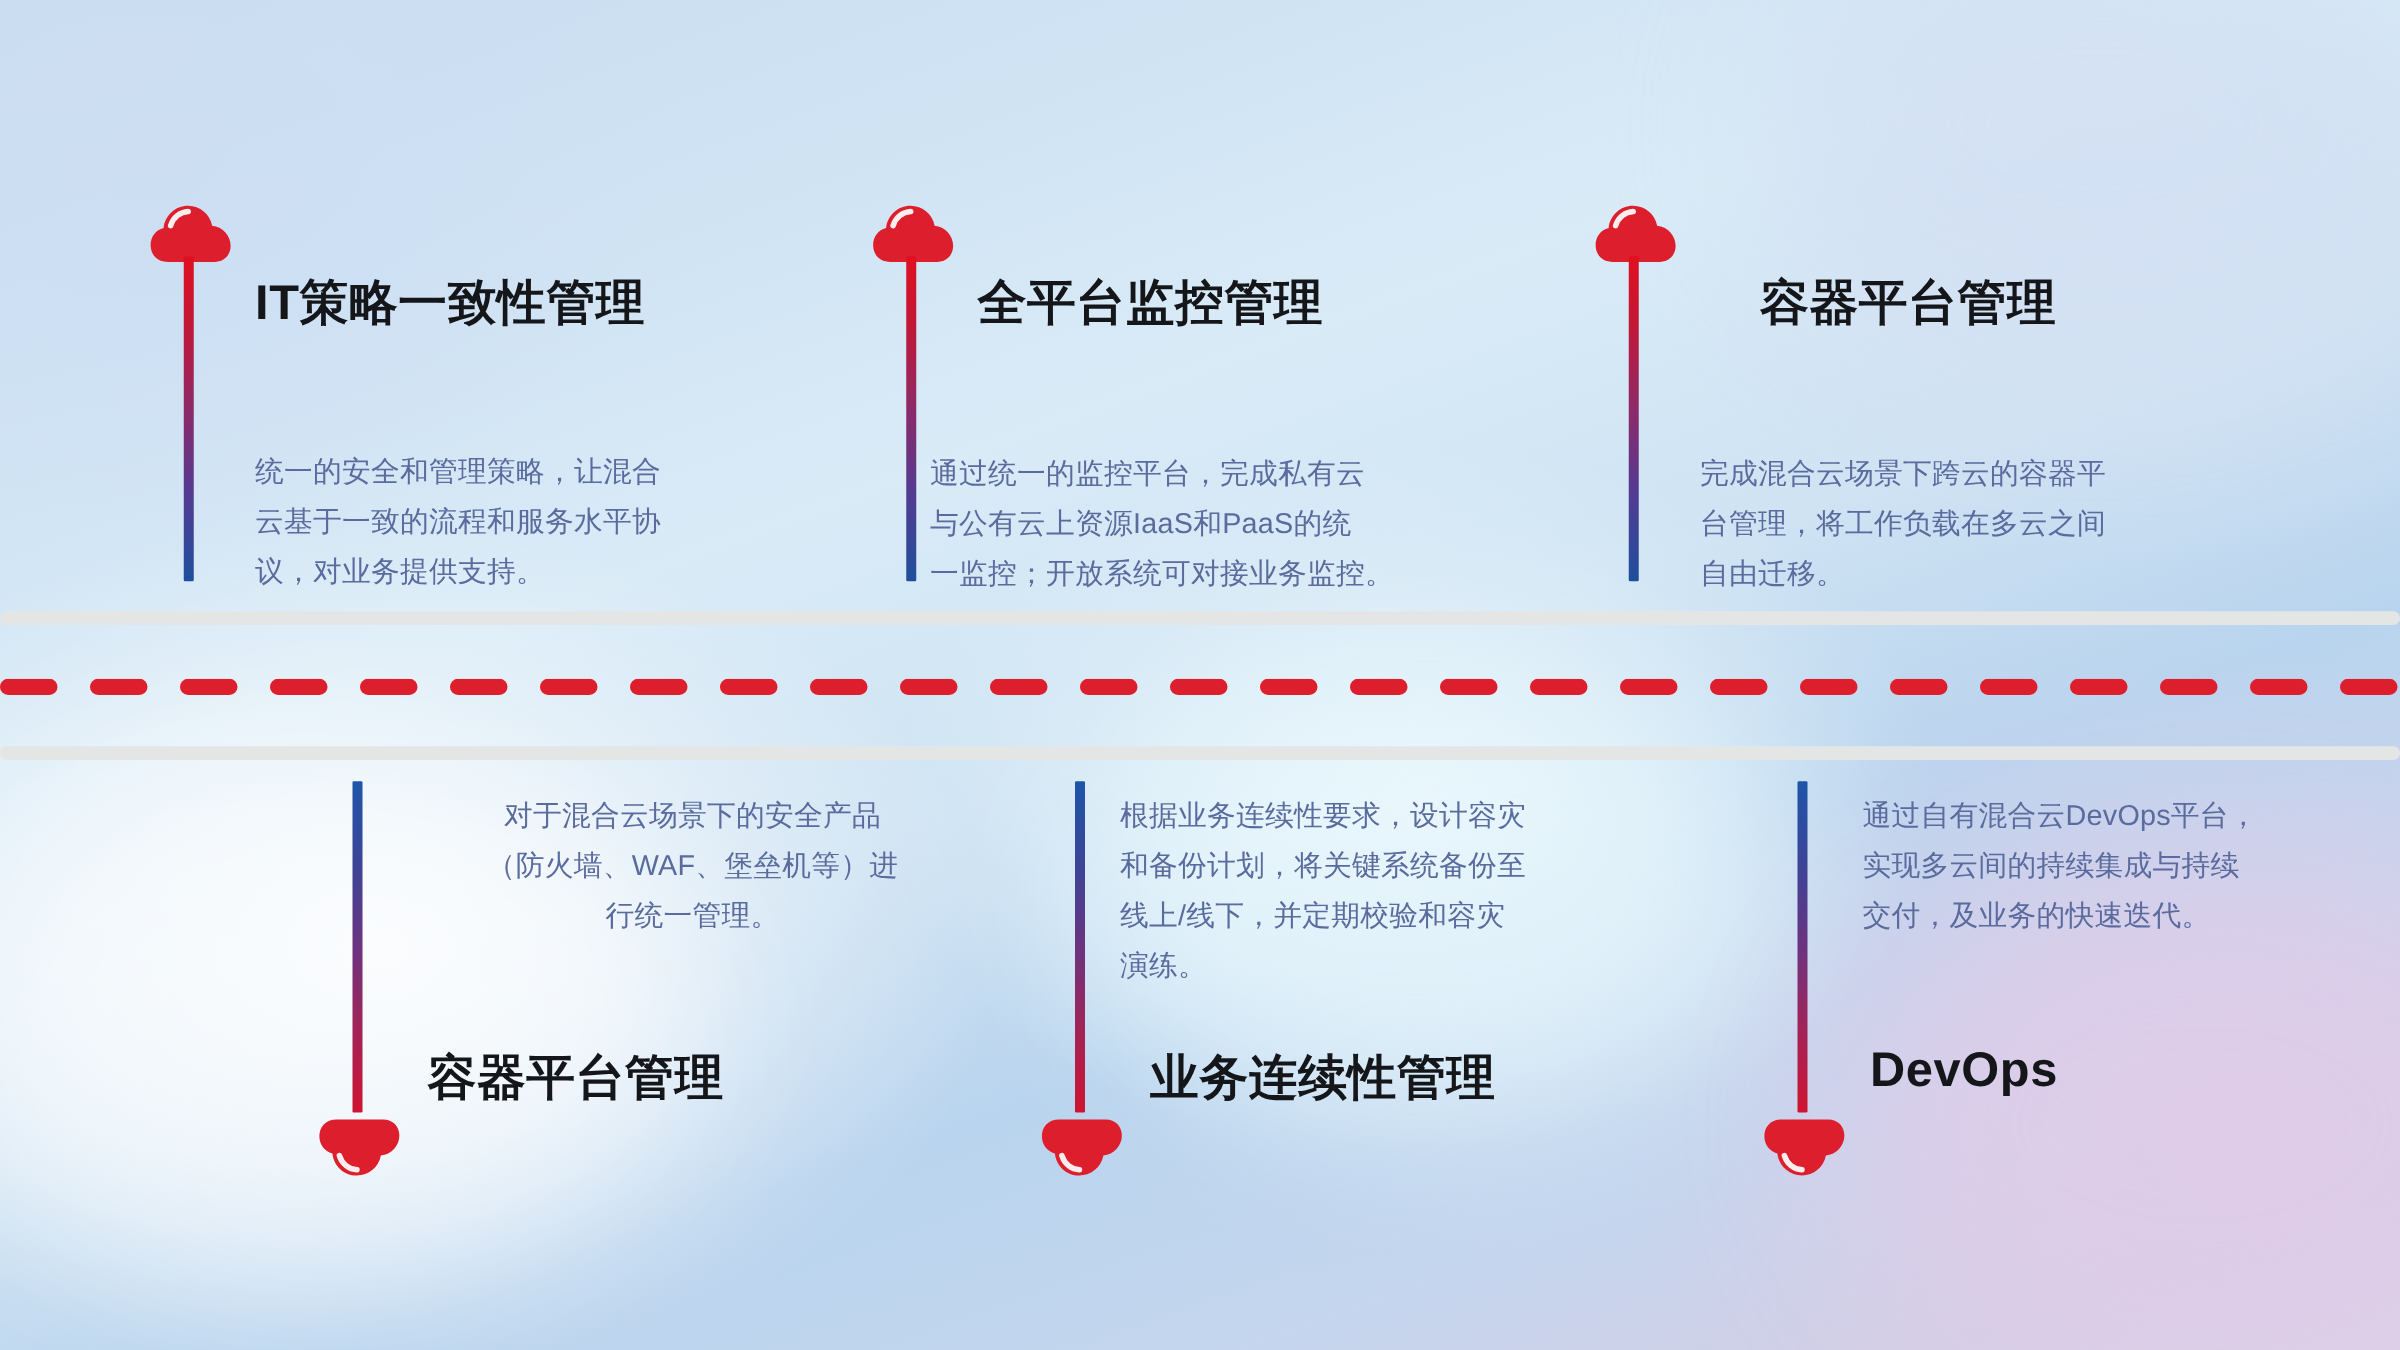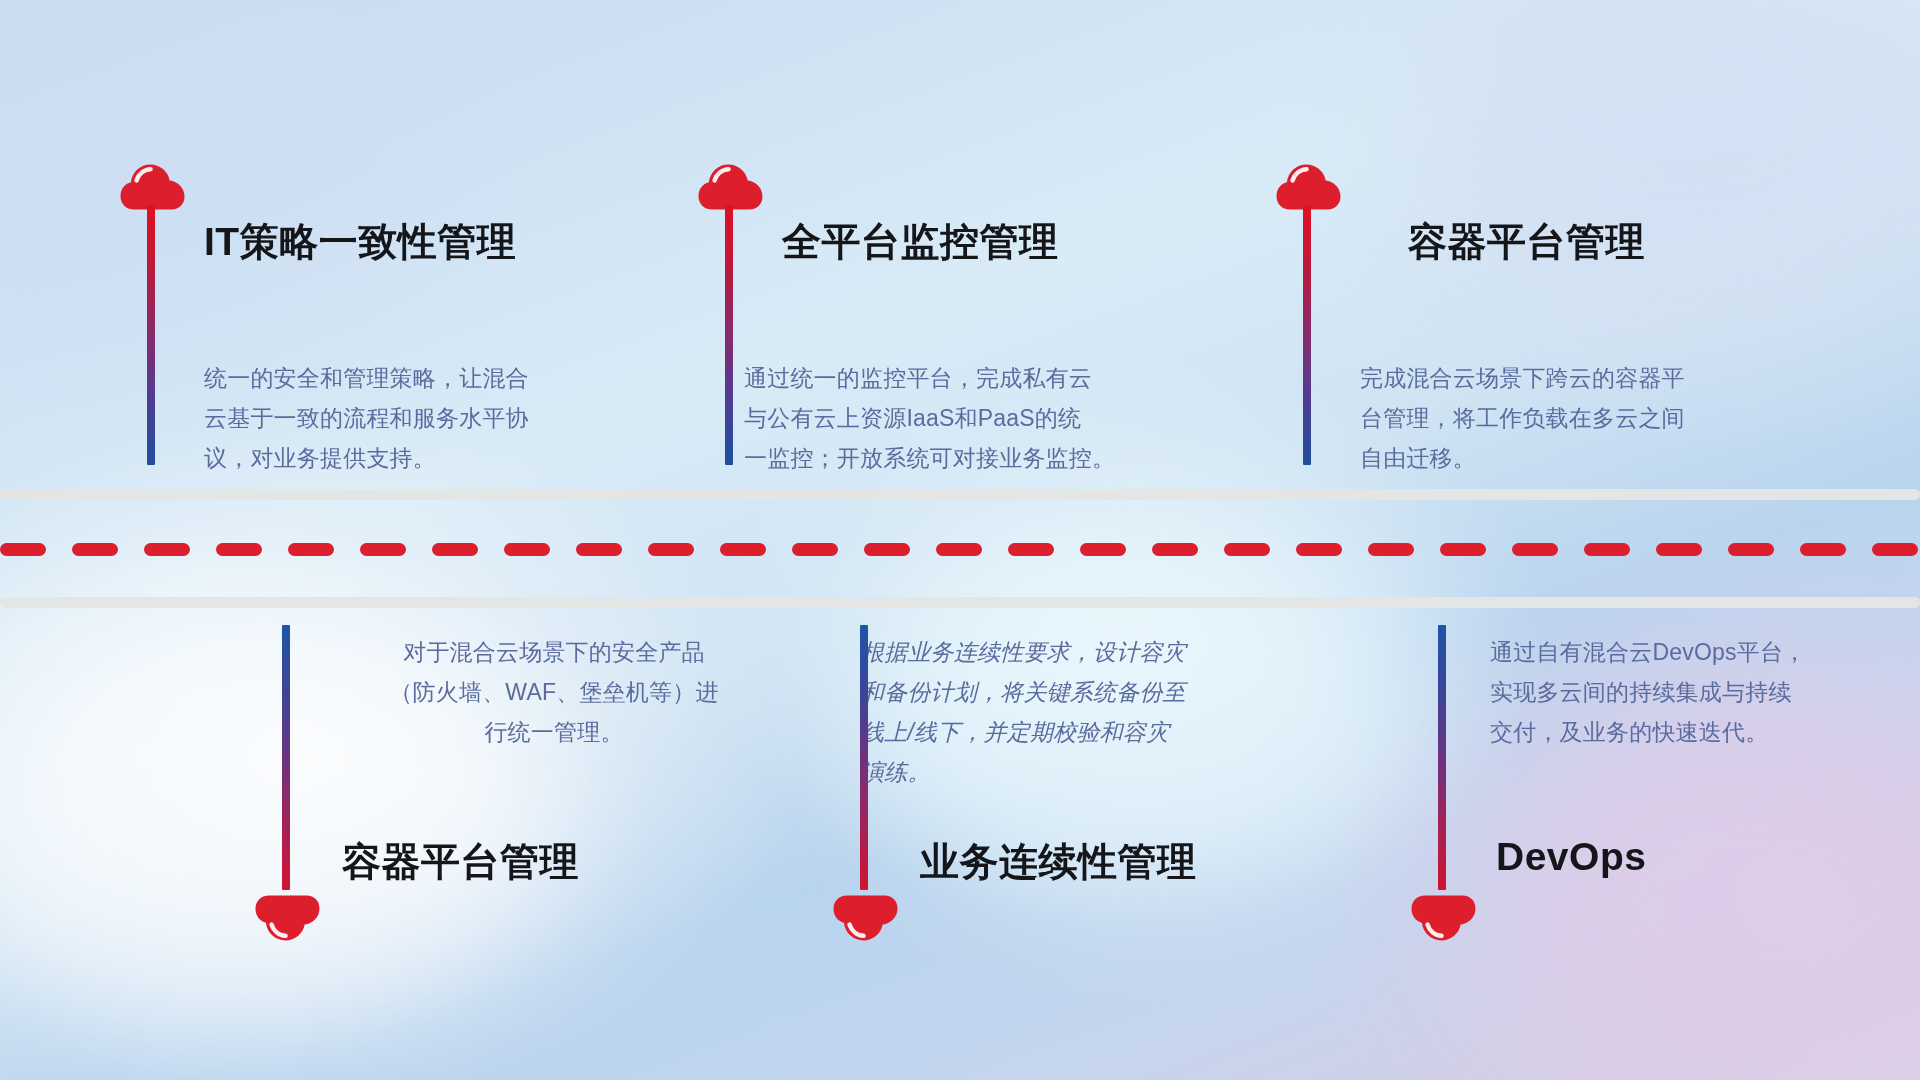--- a/index.html
+++ b/index.html
@@ -126,21 +126,21 @@
     <div class="cloud" style="left:96px; top:160px;">
       <svg viewBox="0 0 66 50" xmlns="http://www.w3.org/2000/svg">
         <path d="M14.5 49.5 C5.2 49.5 0.5 43.4 0.5 36.0 C0.5 29.4 4.6 23.8 10.9 22.3
                  C12.0 12.3 20.2 4.6 30.4 4.6 C40.0 4.6 48.0 11.4 49.7 20.6
                  C58.0 21.4 64.5 28.3 64.5 36.6 C64.5 44.0 59.4 49.5 51.5 49.5 Z" fill="#dd1f2d"></path>
         <path d="M16.5 20.5 C18.5 14.0 24.0 9.6 30.6 9.2" stroke="#ffffff" stroke-width="4.4" stroke-linecap="round" fill="none" opacity="0.92"></path>
       </svg>
     </div>
     <div class="stem down" style="left:123px; top:205px; height:260px;"></div>
     <div class="title" style="left:180px; top:215px;">IT策略一致性管理</div>
-    <div class="body-text" style="left:180px; top:358px; width:430px;">统一的安全和管理策略，让混合
+    <div class="body-text" style="left:180px; top:358px; width:430px;font-family:Liberation Serif, serif;">统一的安全和管理策略，让混合
 云基于一致的流程和服务水平协
 议，对业务提供支持。</div>
   </div>
 
   <div class="col">
     <div class="cloud" style="left:674px; top:160px;">
       <svg viewBox="0 0 66 50" xmlns="http://www.w3.org/2000/svg">
         <path d="M14.5 49.5 C5.2 49.5 0.5 43.4 0.5 36.0 C0.5 29.4 4.6 23.8 10.9 22.3
                  C12.0 12.3 20.2 4.6 30.4 4.6 C40.0 4.6 48.0 11.4 49.7 20.6
                  C58.0 21.4 64.5 28.3 64.5 36.6 C64.5 44.0 59.4 49.5 51.5 49.5 Z" fill="#dd1f2d"></path>
@@ -212,21 +212,21 @@
       <svg viewBox="0 0 66 50" xmlns="http://www.w3.org/2000/svg">
         <path d="M14.5 49.5 C5.2 49.5 0.5 43.4 0.5 36.0 C0.5 29.4 4.6 23.8 10.9 22.3
                  C12.0 12.3 20.2 4.6 30.4 4.6 C40.0 4.6 48.0 11.4 49.7 20.6
                  C58.0 21.4 64.5 28.3 64.5 36.6 C64.5 44.0 59.4 49.5 51.5 49.5 Z" fill="#dd1f2d"></path>
         <path d="M16.5 20.5 C18.5 14.0 24.0 9.6 30.6 9.2" stroke="#ffffff" stroke-width="4.4" stroke-linecap="round" fill="none" opacity="0.92"></path>
       </svg>
     </div>
   </div>
 
   <div class="col">
-    <div class="body-text" style="left:837px; top:632px; width:450px;font-style:italic;">根据业务连续性要求，设计容灾
+    <div class="body-text" style="left:872px; top:632px; width:450px;">根据业务连续性要求，设计容灾
 和备份计划，将关键系统备份至
 线上/线下，并定期校验和容灾
 演练。</div>
     <div class="stem up" style="left:836px; top:625px; height:265px;"></div>
     <div class="title" style="left:896px; top:835px;">业务连续性管理</div>
     <div class="cloud flipped" style="left:809px; top:895px;">
       <svg viewBox="0 0 66 50" xmlns="http://www.w3.org/2000/svg">
         <path d="M14.5 49.5 C5.2 49.5 0.5 43.4 0.5 36.0 C0.5 29.4 4.6 23.8 10.9 22.3
                  C12.0 12.3 20.2 4.6 30.4 4.6 C40.0 4.6 48.0 11.4 49.7 20.6
                  C58.0 21.4 64.5 28.3 64.5 36.6 C64.5 44.0 59.4 49.5 51.5 49.5 Z" fill="#dd1f2d"></path>

